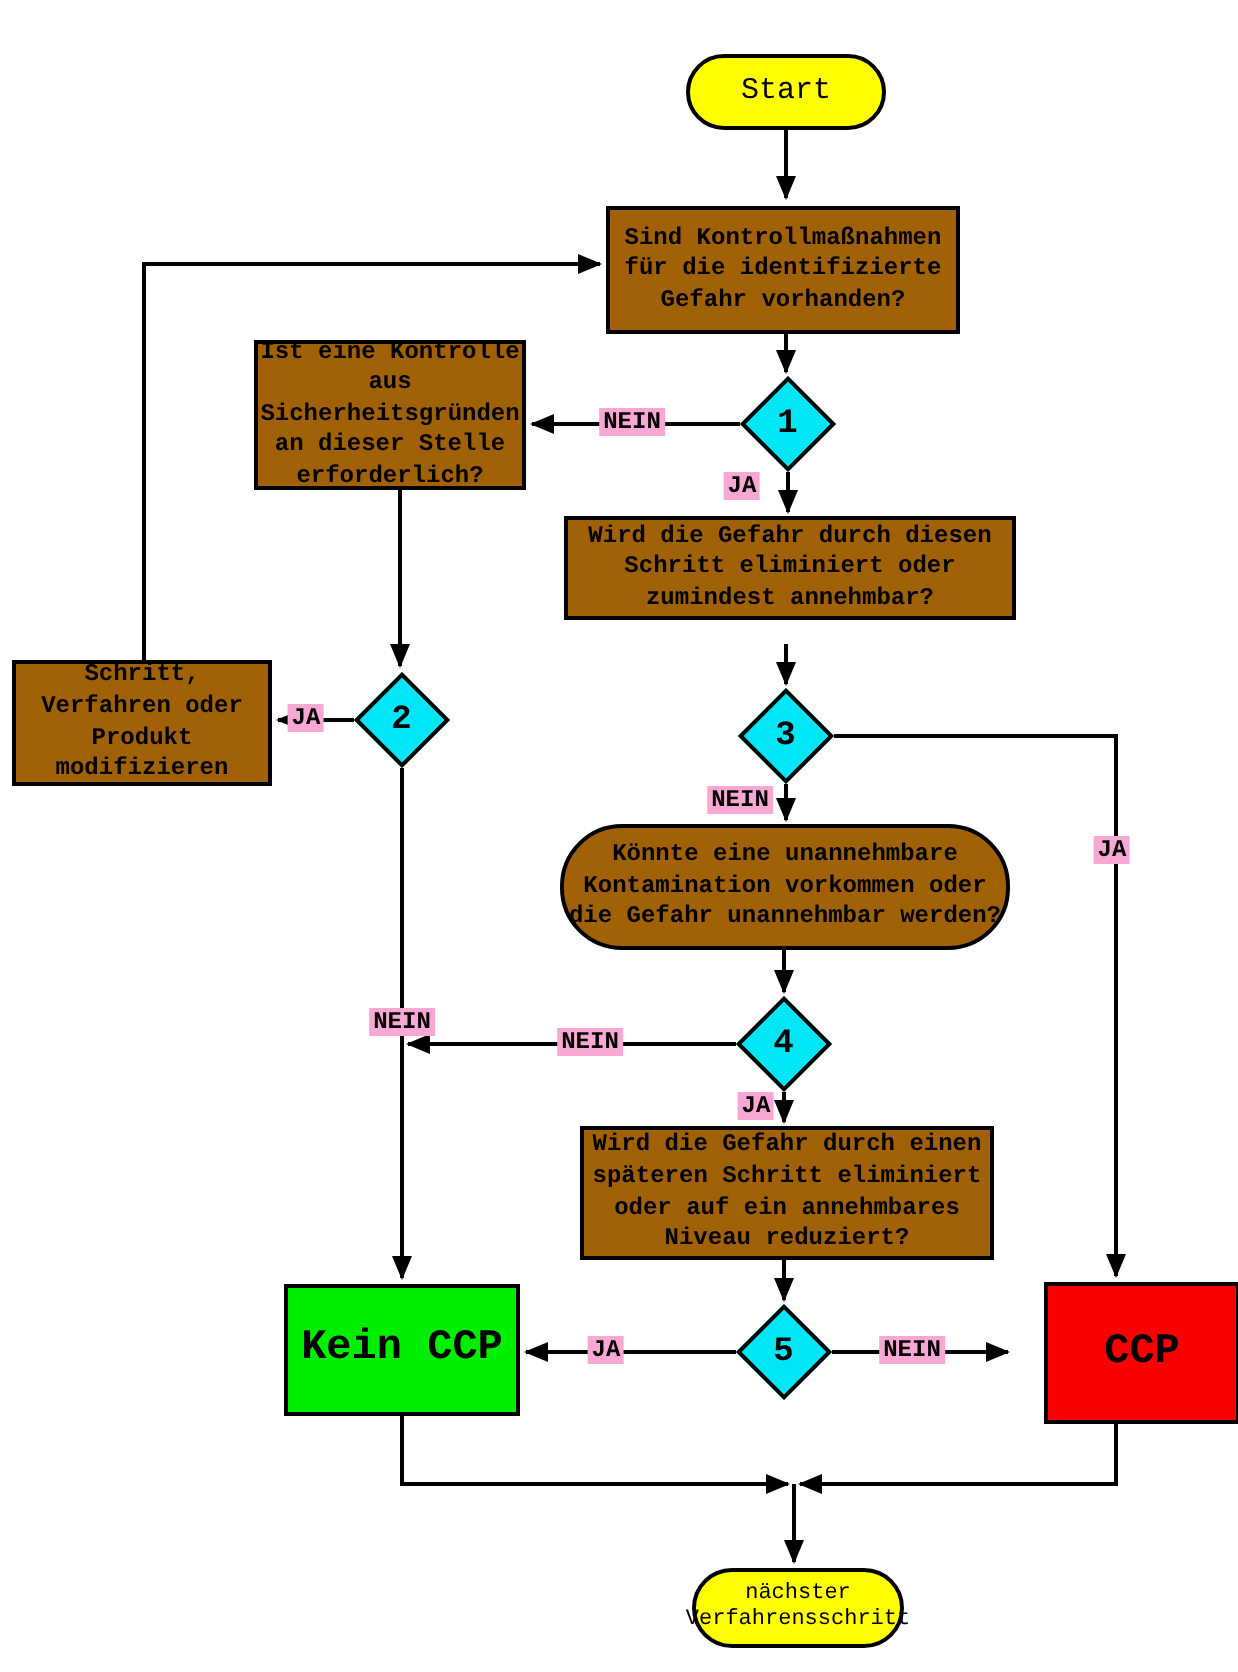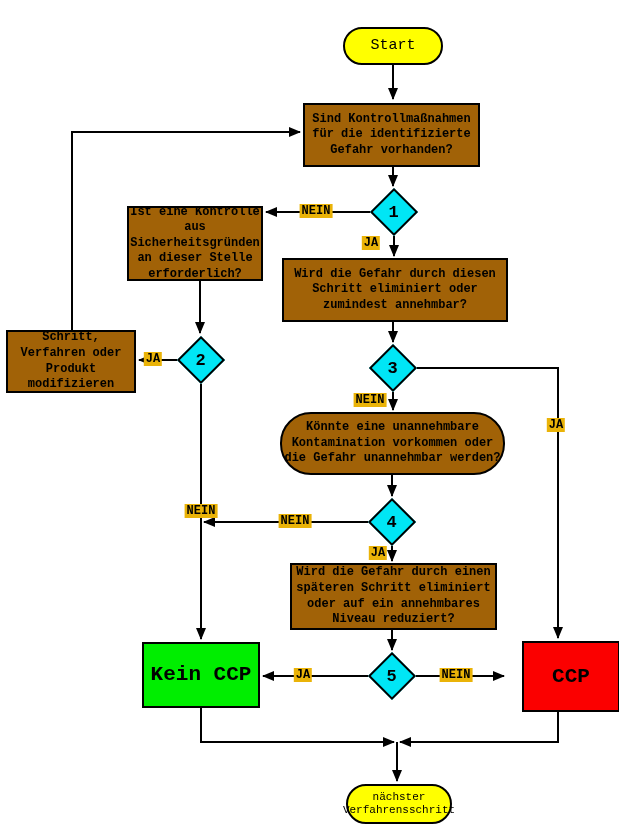--- a/index.html
+++ b/index.html
@@ -16,21 +16,21 @@
   .stadium{border-radius:20px;font-weight:normal;}
   .stadium.start{font-size:15px;}
   .stadium.end{font-size:11px;line-height:1.2;}
   .diamond{
     position:absolute;box-sizing:border-box;width:34px;height:34px;border:2px solid #000;
     transform:rotate(45deg);display:flex;align-items:center;justify-content:center;
   }
   .diamond span{transform:rotate(-45deg);font-weight:bold;font-size:17px;color:#000;}
   .big{font-size:21px;text-align:right;}
   .elabel{
-    position:absolute;transform:translate(-50%,-50%);background:#eab308;
+    position:absolute;transform:translate(-50%,-50%);background:#f9a8d4;
     font-weight:bold;font-size:12px;line-height:1;padding:1px 2px;color:#000;white-space:nowrap;
   }
 </style>
 </head>
 <body>
 
 <div id="canvas">
 
   <svg id="wires" viewBox="0 0 619 836" xmlns="http://www.w3.org/2000/svg">
     <defs>
@@ -63,23 +63,23 @@
   </svg>
 
   <div class="node stadium start" style="left: 343px; top: 27px; width: 100px; height: 38px; background-color: rgb(255, 255, 0);">Start</div>
 
   <div class="node" style="left:303px;top:103px;width:177px;height:64px;">Sind Kontrollmaßnahmen für die identifizierte Gefahr vorhanden?</div>
 
   <div class="diamond" style="left: 377px; top: 195px; background-color: rgb(0, 230, 245);">
     <span>1</span>
   </div>
 
-  <div class="node" style="left:127px;top:170px;width:136px;height:75px;margin-top:36px;">Ist eine Kontrolle aus Sicherheitsgründen an dieser Stelle erforderlich?</div>
+  <div class="node" style="left:127px;top:170px;width:136px;height:75px;">Ist eine Kontrolle aus Sicherheitsgründen an dieser Stelle erforderlich?</div>
 
-  <div class="node" style="left:282px;top:258px;width:226px;height:64px;">Wird die Gefahr durch diesen Schritt eliminiert oder zumindest annehmbar?</div>
+  <div class="node" style="left:282px;top:258px;width:226px;height:52px;">Wird die Gefahr durch diesen Schritt eliminiert oder zumindest annehmbar?</div>
 
   <div class="node" style="left:6px;top:330px;width:130px;height:63px;">Schritt, Verfahren oder Produkt modifizieren</div>
 
   <div class="diamond" style="left: 184px; top: 343px; background-color: rgb(0, 230, 245);">
     <span>2</span>
   </div>
 
   <div class="diamond" style="left: 376px; top: 351px; background-color: rgb(0, 230, 245);">
     <span>3</span>
   </div>

